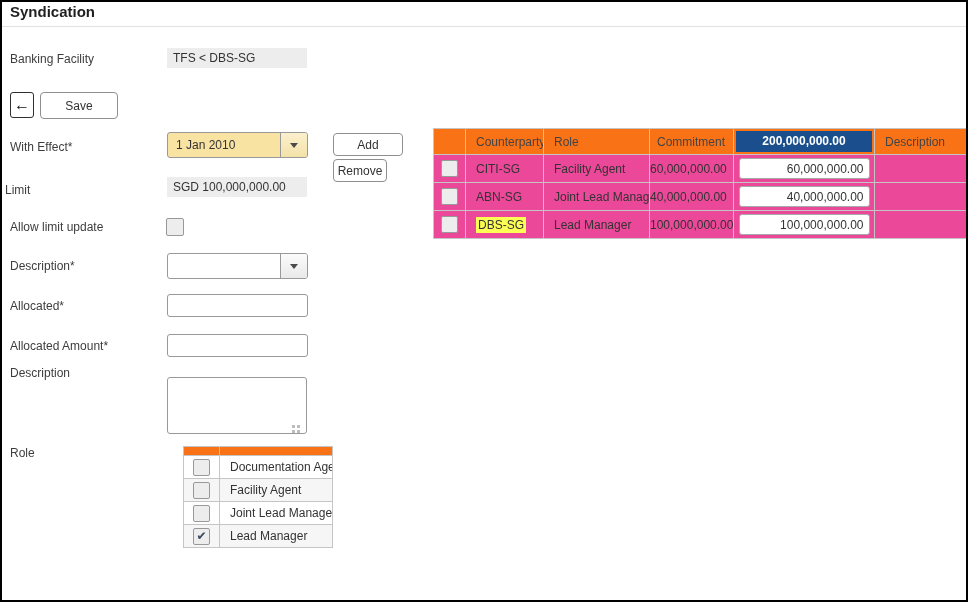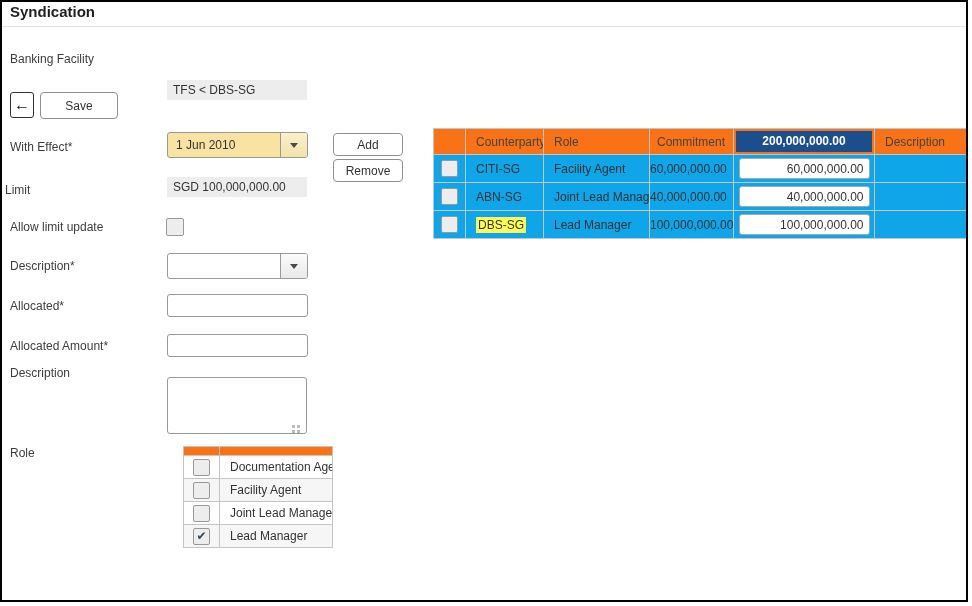--- a/index.html
+++ b/index.html
@@ -57,21 +57,21 @@
     border-radius:2px; display:flex; align-items:center; justify-content:center;
     font-size:12px; font-weight:700; color:#39495e; cursor:pointer; line-height:1;
   }
 
   table { border-collapse:collapse; table-layout:fixed; font-size:12px; color:#333; }
   th, td { border:1px solid #c5c5c5; overflow:hidden; white-space:nowrap; }
   th { background:#f97316; font-weight:400; color:#444; }
 
   .main-table { width:553px; }
   .main-table th { height:25px; }
-  .main-table td { height:28px; background:#0ea5e9; }
+  .main-table td { height:28px; background:#ec4899; }
   .th-left { text-align:left; padding-left:10px; }
   .th-right { text-align:right; padding-right:8px; }
   .td-left { padding-left:10px; }
   .td-right { text-align:right; padding-right:8px; }
   .cell-center { text-align:center; }
   .cb-cell .cb { width:17px; height:17px; margin:0 auto; }
   .blue-th { padding:2px; }
   .blue-block { background:#1a4e8c; color:#fff; font-weight:700; text-align:center; height:21px; line-height:21px; font-size:12px; }
   .amt {
     display:block; width:131px; height:21px; margin:0 auto;
@@ -90,37 +90,37 @@
 </style>
 </head>
 <body>
 
 <div class="page">
 
   <div class="abs title">Syndication</div>
   <div class="abs divider"></div>
 
   <div class="abs lbl" style="left:8px;top:50px;">Banking Facility</div>
-  <div class="abs ro-field" style="left:165px;top:46px;width:140px;height:20px;margin-top:32px;">TFS &lt; DBS-SG</div>
+  <div class="abs ro-field" style="left:165px;top:46px;width:140px;height:20px;">TFS &lt; DBS-SG</div>
 
   <div class="abs back-btn" style="left:8px;top:90px;">
     <span>←</span>
   </div>
   <button class="abs btn" style="left:38px;top:90px;width:78px;height:27px;">Save</button>
 
   <div class="abs lbl" style="left:8px;top:138px;">With Effect*</div>
   <div class="abs dd dd-yellow" style="left:165px;top:130px;width:141px;">
-    <span class="dd-text">1 Jun 2010</span>
+    <span class="dd-text">1 Jan 2010</span>
     <span class="dd-btn">
         <span class="tri"></span>
       </span>
   </div>
 
   <button class="abs btn" style="left:331px;top:131px;width:70px;height:23px;">Add</button>
-  <button class="abs btn" style="left:331px;top:157px;width:70px;height:23px;">Remove</button>
+  <button class="abs btn" style="left:331px;top:157px;width:54px;height:23px;">Remove</button>
 
   <div class="abs lbl" style="left:3px;top:181px;">Limit</div>
   <div class="abs ro-field" style="left:165px;top:175px;width:140px;height:20px;">SGD 100,000,000.00</div>
 
   <div class="abs lbl" style="left:8px;top:218px;">Allow limit update</div>
   <div class="abs cb" style="left:164px;top:216px;"></div>
 
   <div class="abs lbl" style="left:8px;top:257px;">Description*</div>
   <div class="abs dd dd-white" style="left:165px;top:251px;width:141px;">
     <span class="dd-text"></span>

